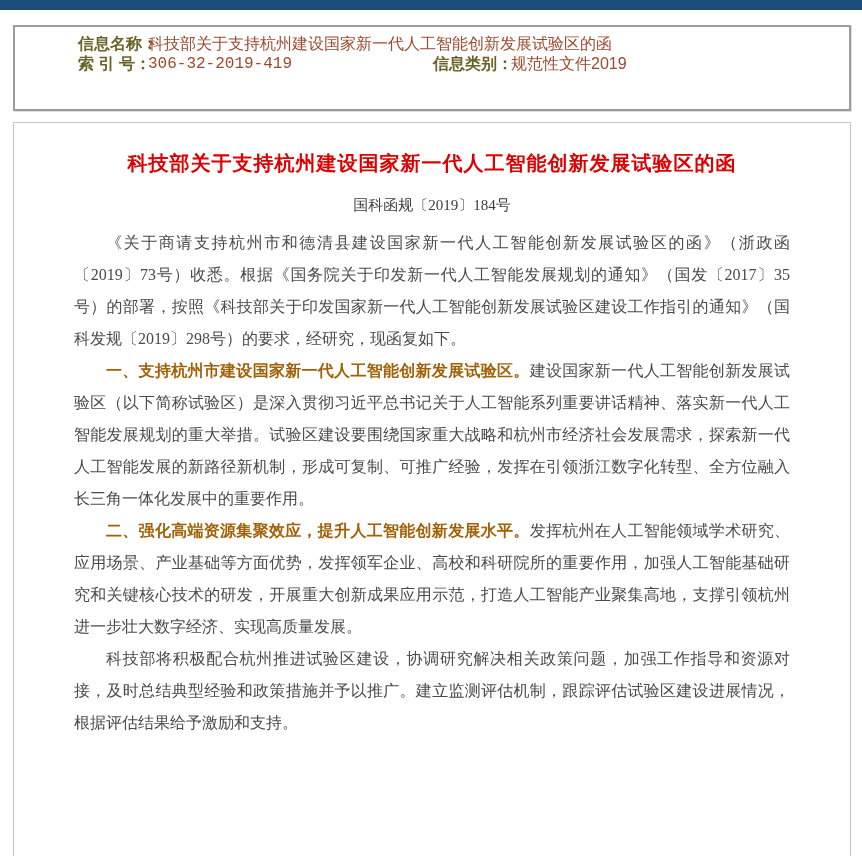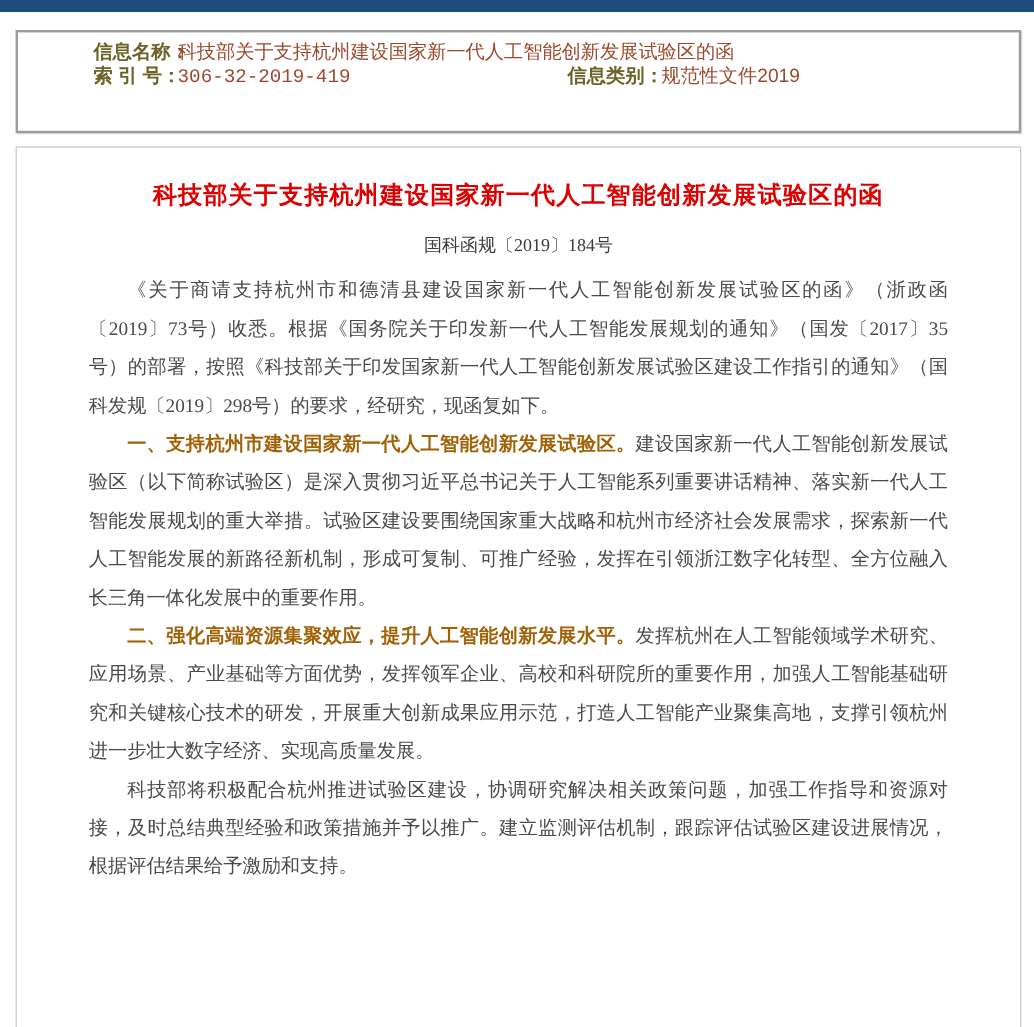--- a/index.html
+++ b/index.html
@@ -15,21 +15,21 @@
     position:absolute; left:13px; top:25px; width:838px; height:86px;
     background:#ffffff; border:2px solid #9c9c9c;
     box-shadow:1px 1px 0 #e0e0e0;
     padding:7px 10px 0 63px; font-size:16px; white-space:nowrap;
   }
   .meta-row { height:20px; line-height:20px; }
   .meta-label, .meta-label2 {
     display:inline-block; font-weight:bold; color:#6b6227; vertical-align:top;
   }
   .meta-label  { width:70px; }
-  .meta-label2 { width:78px;margin-left:40px; }
+  .meta-label2 { width:78px; }
   .meta-value, .meta-value2 {
     display:inline-block; color:#9c4a2e; vertical-align:top;
   }
   .meta-value.col1 { width:285px;font-family:Liberation Mono, monospace; }
 
   .main-panel {
     position:absolute; left:13px; top:122px; width:838px; height:760px;
     background:#ffffff; border:1px solid #c6c6c6;
     padding:26px 60px 0 60px;
   }

